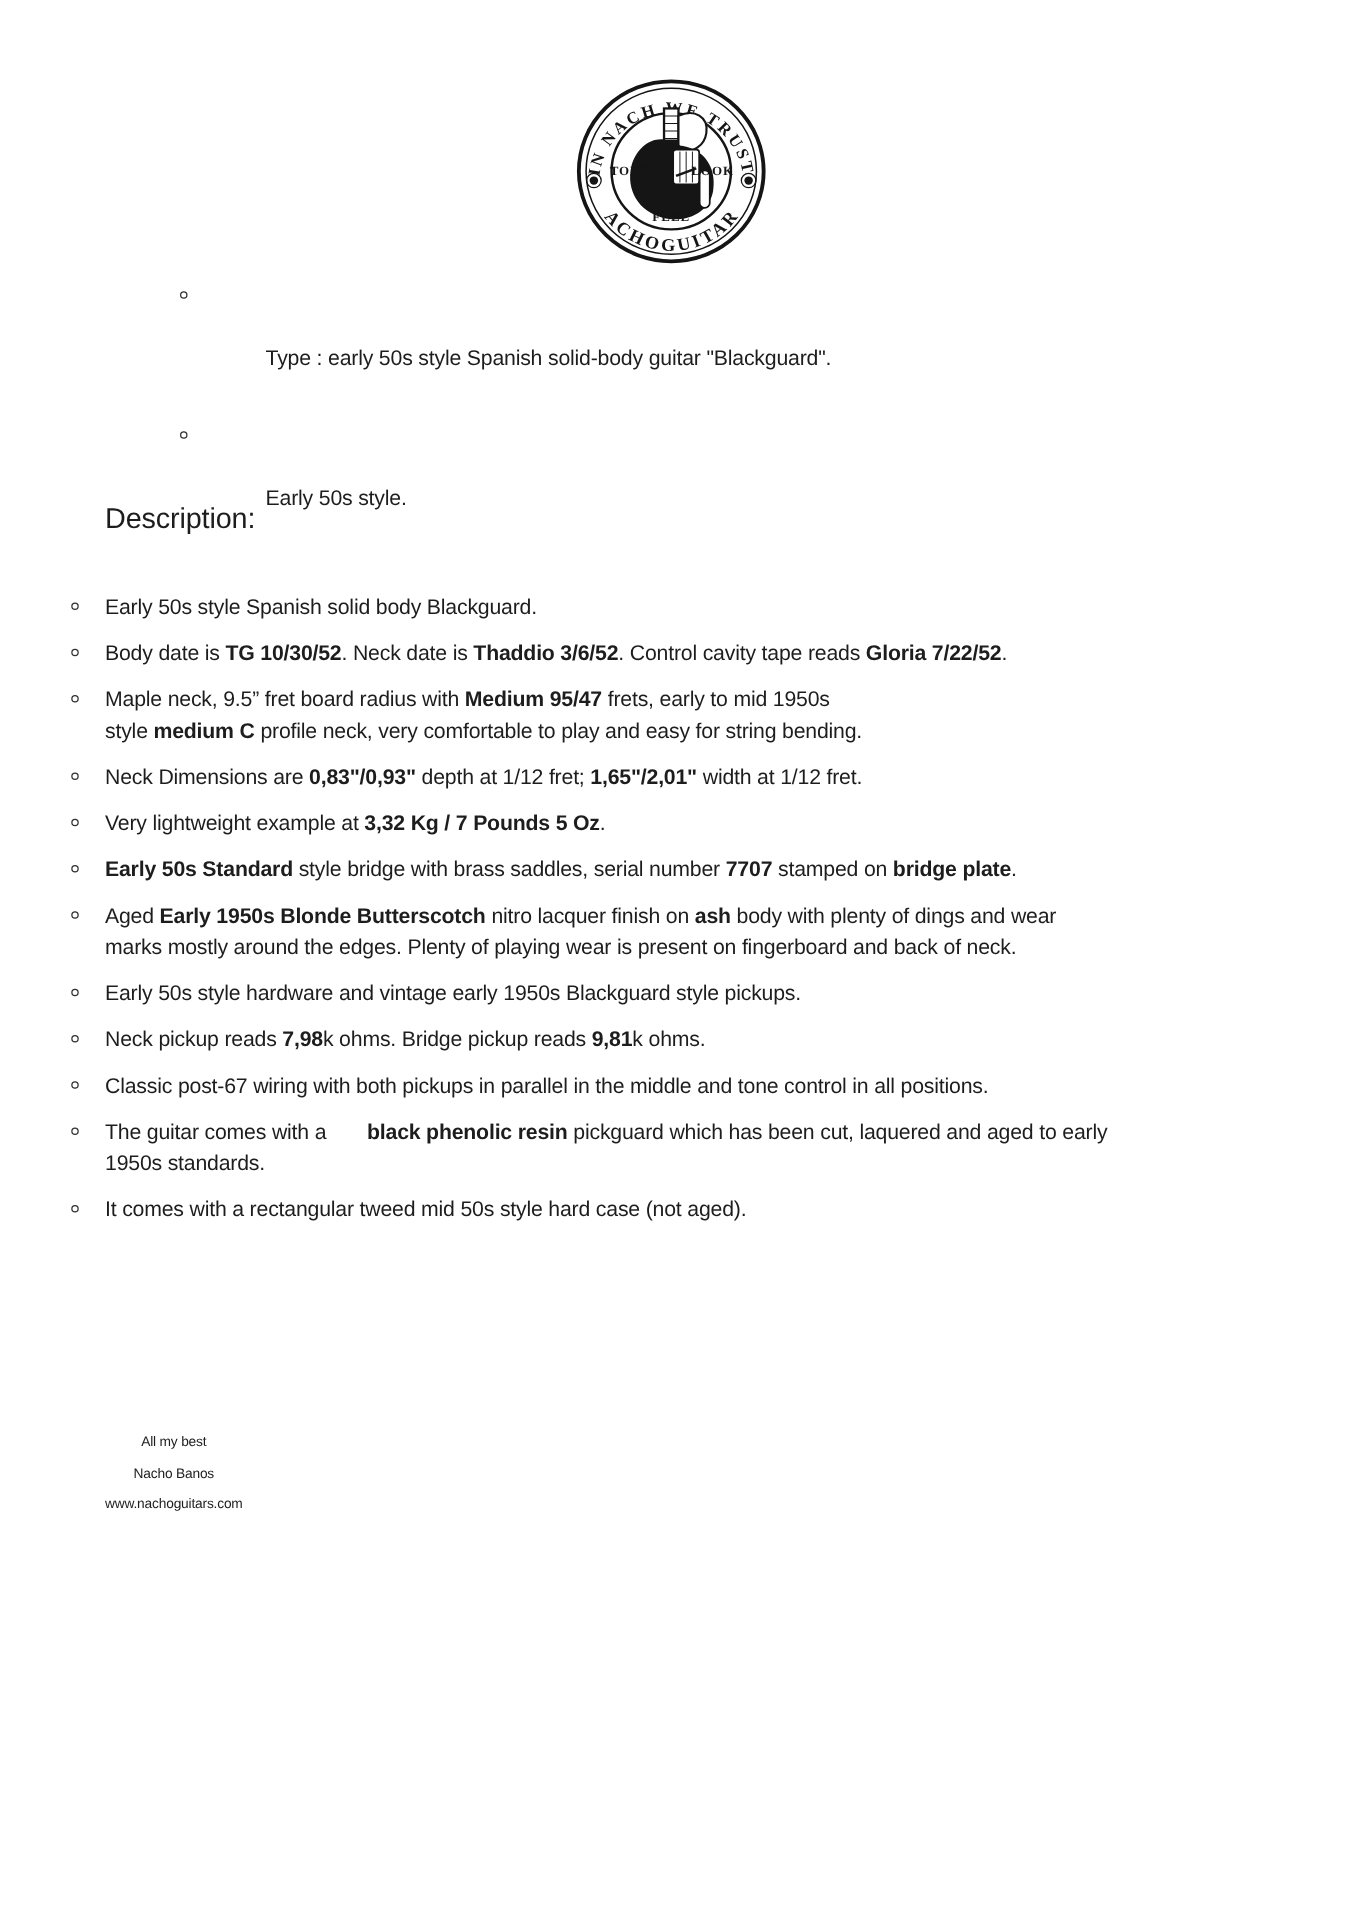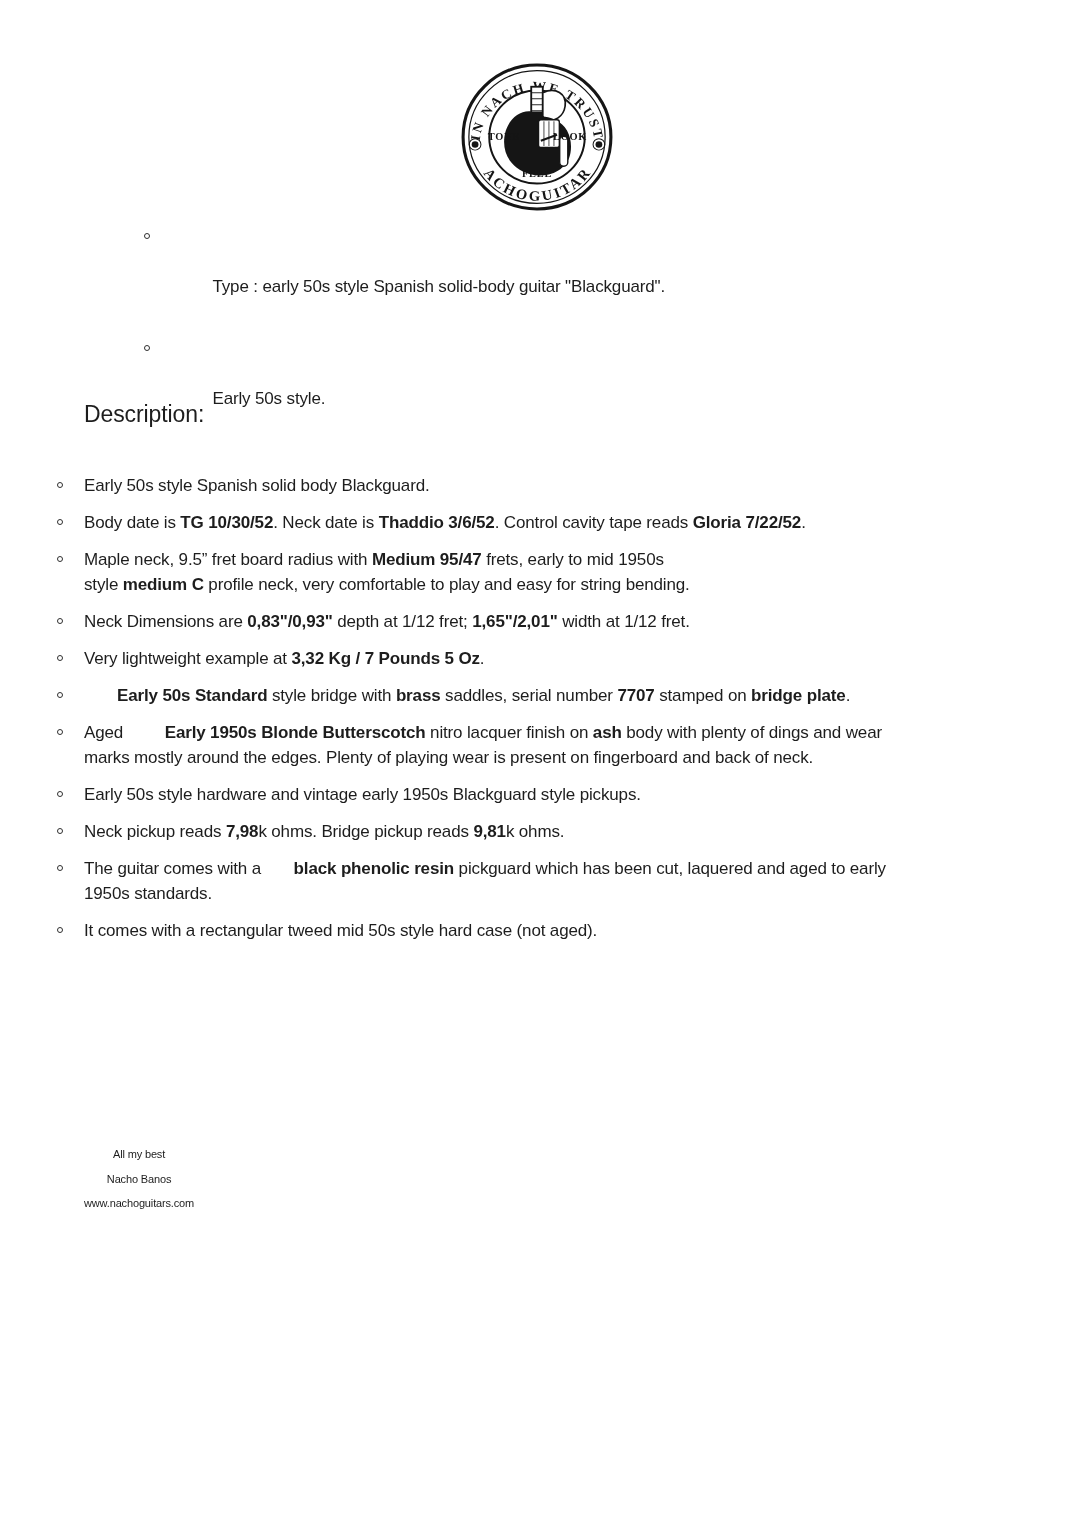--- a/index.html
+++ b/index.html
@@ -128,25 +128,26 @@
 
   <div class="desc-heading">Description:</div>
 
   <ul class="main-list">
     <li class="blt"><span class="marker"></span><span><span>Early 50s style Spanish solid body Blackguard.</span></span></li>
     <li class="blt"><span class="marker"></span><span><span>Body date is </span><span style="font-weight: 700;">TG 10/30/52</span><span>. Neck date is </span><span style="font-weight: 700;">Thaddio 3/6/52</span><span>. Control cavity tape reads </span><span style="font-weight: 700;">Gloria 7/22/52</span><span>.</span></span></li>
     <li class="blt"><span class="marker"></span><span><span>Maple neck, 9.5” fret board radius with </span><span style="font-weight: 700;">Medium 95/47</span><span> frets, early to mid 1950s
 style </span><span style="font-weight: 700;">medium C</span><span> profile neck, very comfortable to play and easy for string bending.</span></span></li>
     <li class="blt"><span class="marker"></span><span><span>Neck Dimensions are </span><span style="font-weight: 700;">0,83"/0,93"</span><span> depth at 1/12 fret; </span><span style="font-weight: 700;">1,65"/2,01"</span><span> width at 1/12 fret.</span></span></li>
     <li class="blt"><span class="marker"></span><span><span>Very lightweight example at </span><span style="font-weight: 700;">3,32 Kg / 7 Pounds 5 Oz</span><span>.</span></span></li>
-    <li class="blt"><span class="marker"></span><span><span style="font-weight: 700; margin-left: 33px;">Early 50s Standard</span><span> style bridge with </span><span style="font-weight: 700;">brass</span><span> saddles, serial number </span><span style="font-weight: 700;">7707</span><span> stamped on </span><span style="font-weight: 700;">bridge plate</span><span>.</span></span></li>
-    <li class="blt"><span class="marker"></span><span><span>Aged </span><span style="font-weight: 700; margin-left: 37px;">Early 1950s Blonde Butterscotch</span><span> nitro lacquer finish on </span><span style="font-weight: 700;">ash</span><span> body with plenty of dings and wear
+    <li class="blt"><span class="marker"></span><span><span style="font-weight: 700;">Early 50s Standard</span><span> style bridge with </span><span style="font-weight: 400;">brass</span><span> saddles, serial number </span><span style="font-weight: 700;">7707</span><span> stamped on </span><span style="font-weight: 700;">bridge plate</span><span>.</span></span></li>
+    <li class="blt"><span class="marker"></span><span><span>Aged </span><span style="font-weight: 700;">Early 1950s Blonde Butterscotch</span><span> nitro lacquer finish on </span><span style="font-weight: 700;">ash</span><span> body with plenty of dings and wear
 marks mostly around the edges. Plenty of playing wear is present on fingerboard and back of neck.</span></span></li>
     <li class="blt"><span class="marker"></span><span><span>Early 50s style hardware and vintage early 1950s Blackguard style pickups.</span></span></li>
     <li class="blt"><span class="marker"></span><span><span>Neck pickup reads </span><span style="font-weight: 700;">7,98</span><span>k ohms. Bridge pickup reads </span><span style="font-weight: 700;">9,81</span><span>k ohms.</span></span></li>
+    <li class="blt"><span class="marker"></span><span><span>Classic post-67 wiring with both pickups in parallel in the middle and tone control in all positions.</span></span></li>
     <li class="blt"><span class="marker"></span><span><span>The guitar comes with a </span><span style="font-weight: 700; padding-left: 28px;">black phenolic resin</span><span> pickguard which has been cut, laquered and aged to early
 1950s standards.</span></span></li>
     <li class="blt"><span class="marker"></span><span><span>It comes with a rectangular tweed mid 50s style hard case (not aged).</span></span></li>
   </ul>
 
   <div class="signature">
     <div class="sig-line">All my best</div>
     <div class="sig-line">Nacho Banos</div>
     <div class="sig-line">www.nachoguitars.com</div>
   </div>

